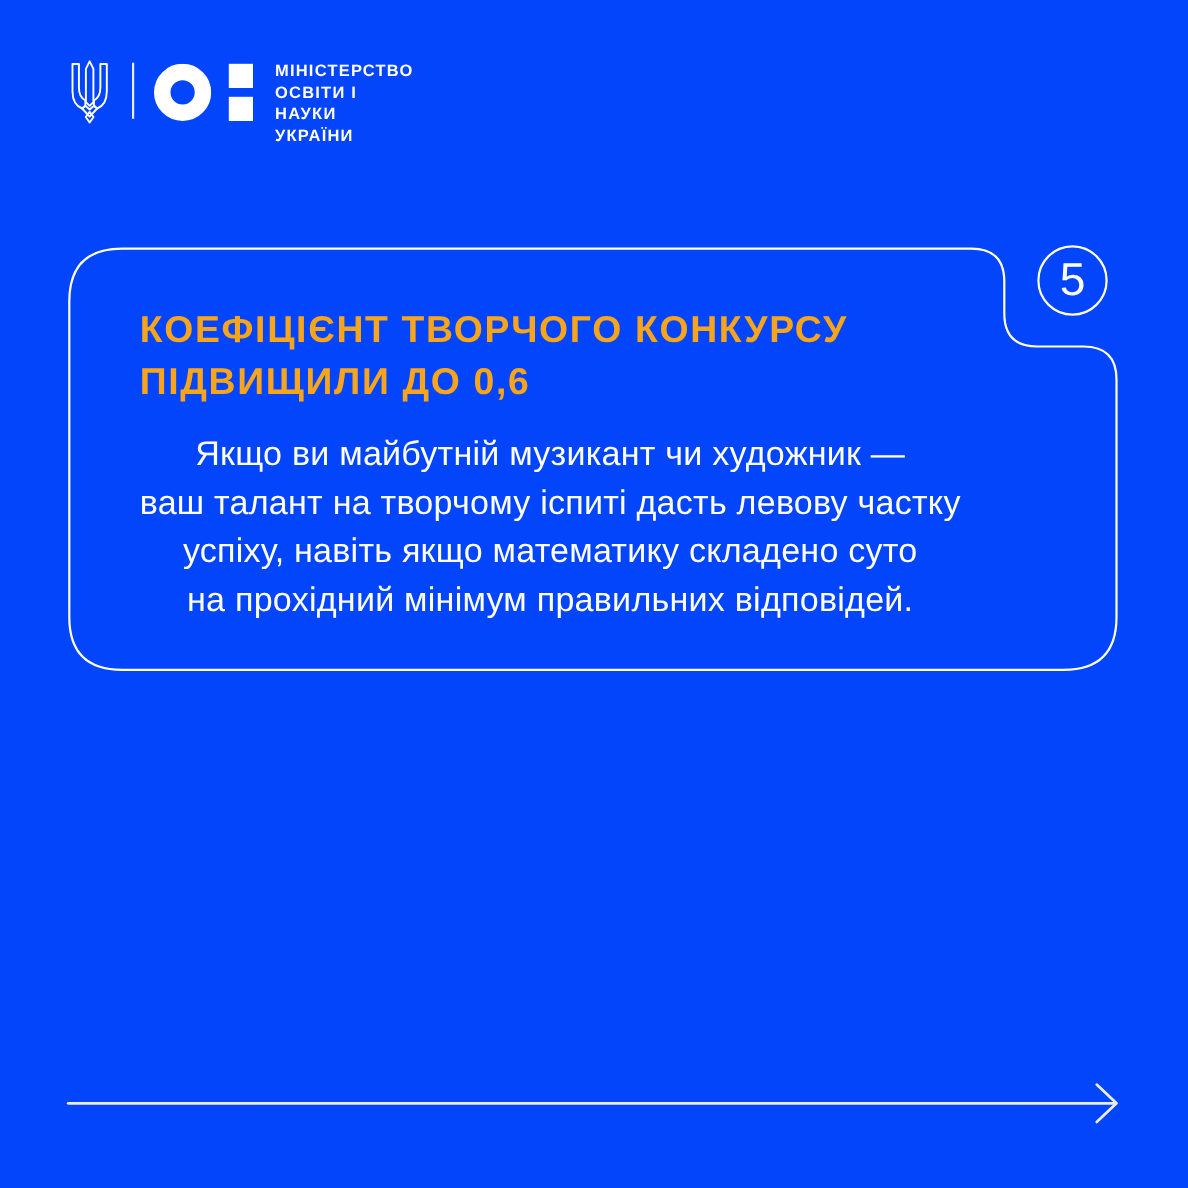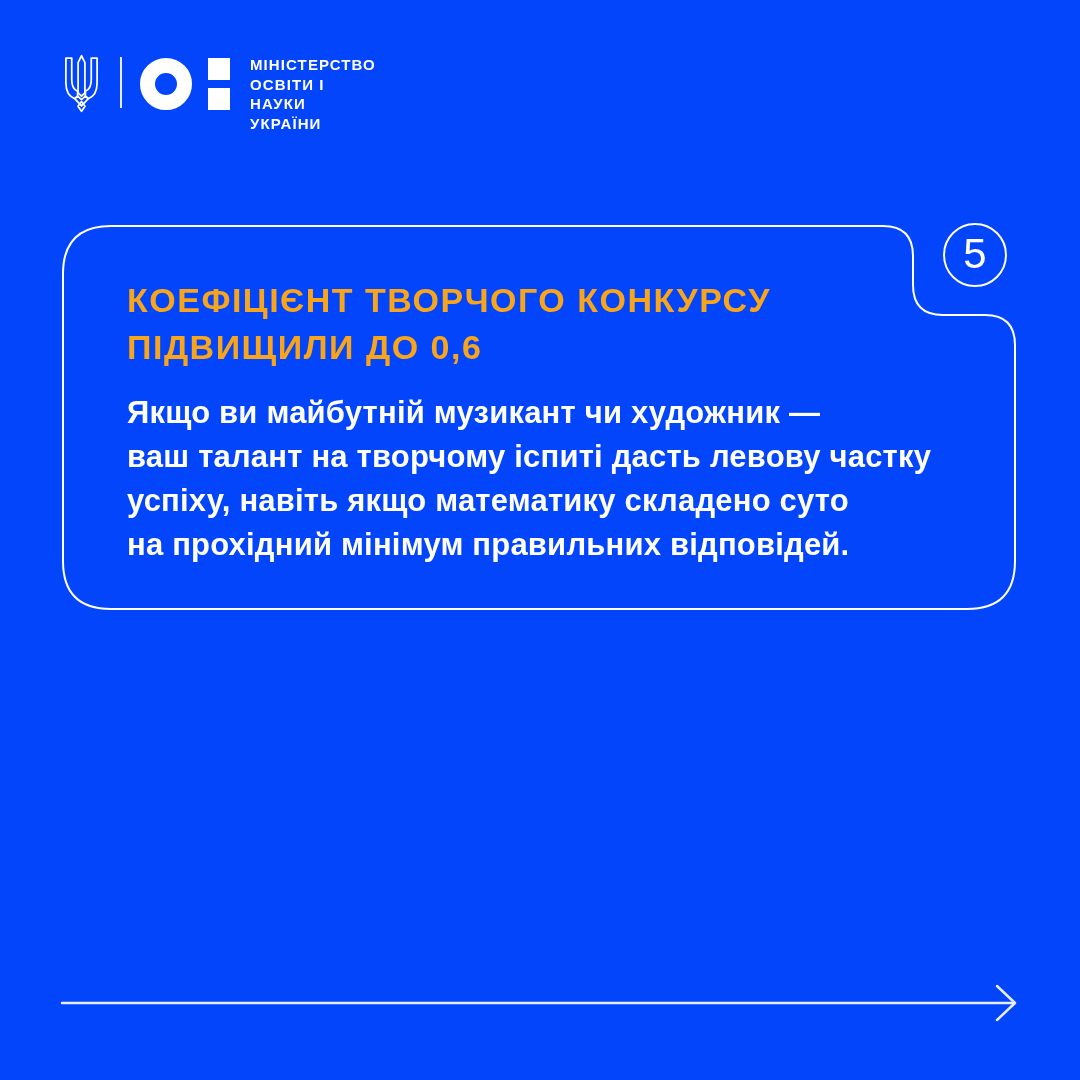--- a/index.html
+++ b/index.html
@@ -49,22 +49,23 @@
   }
   .card-title{
     position:absolute;left:127px;top:277px;
     color:var(--accent);
     font-size:34px;font-weight:800;line-height:47px;letter-spacing:1.5px;
     white-space:pre-line;
   }
   .card-body{
     position:absolute;left:127px;top:391px;
     color:var(--text);
-    font-size:31px;font-weight:700;line-height:44px;letter-spacing:0.2px;
+    font-size:31px;font-weight:400;line-height:44px;letter-spacing:0.2px;
     white-space:pre-line;
+    text-align:center;
   }
 
   
   .arrow{position:absolute;left:52px;top:981px;width:975px;height:44px;cursor:pointer;}
 </style>
 </head>
 <body>
 
 <div class="page">
 

